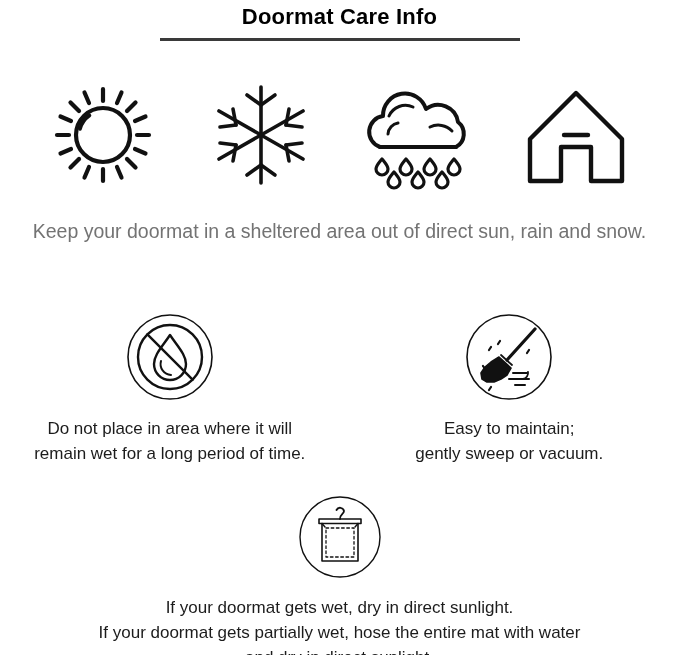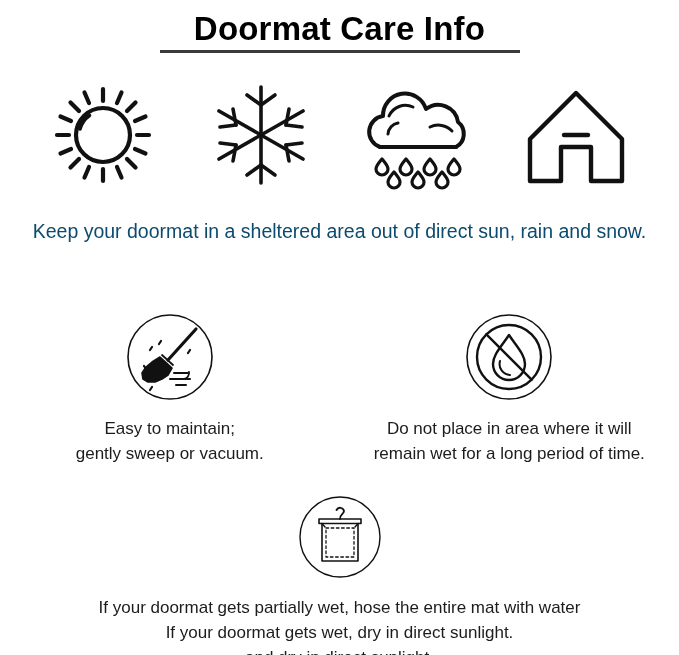--- a/index.html
+++ b/index.html
@@ -20,27 +20,27 @@
   
   #title-block {
     position: absolute;
     left: 0;
     top: 0;
     width: 679px;
     text-align: center;
   }
   #page-title {
     font-family: "Liberation Sans", sans-serif;
-    font-size: 33px;
+    font-size: 22px;
     font-weight: 700;
     letter-spacing: 0.2px;
     line-height: 34px;
     color: #000000;
     margin: 0;
-    padding-top: 12px;
+    padding-top: 0;
   }
   #title-rule {
     width: 360px;
     height: 3px;
     background: #3a3a3a;
     margin: 4px auto 0 auto;
   }
 
   
   #weather-row {
@@ -65,21 +65,21 @@
 
   
   #intro-text {
     position: absolute;
     left: 0;
     top: 216px;
     width: 679px;
     text-align: center;
     font-size: 19.5px;
     line-height: 30px;
-    color: #0c4a6e;
+    color: #737373;
     font-weight: 400;
   }
   #intro-text .line {
     display: block;
     white-space: nowrap;
   }
 
   
   #care-pair {
     position: absolute;
@@ -231,20 +231,41 @@
 
 <div id="intro-text">
   <span class="line">Keep your doormat in a sheltered area out of direct sun, rain and snow.</span>
 </div>
 
 <div id="care-pair">
 
   <div class="care-col">
     <div class="circle-icon">
       <svg width="88" height="88" viewBox="0 0 88 88" fill="none" stroke="#111" stroke-linecap="round" stroke-linejoin="round">
+
+        <circle cx="44" cy="44" r="42" stroke-width="1.6"></circle>
+
+        <circle cx="44" cy="44" r="32" stroke-width="2.4"></circle>
+
+        <path d="M44 22 C52 34 60 42 60 51 A16 16 0 0 1 28 51 C28 42 36 34 44 22 Z" stroke-width="2.4"></path>
+
+        <path d="M35 48 A11 11 0 0 0 45 62" stroke-width="2"></path>
+
+        <line x1="21.4" y1="21.4" x2="66.6" y2="66.6" stroke-width="2.4"></line>
+      </svg>
+    </div>
+    <div class="care-caption">
+      <span class="line">Do not place in area where it will</span>
+      <span class="line">remain wet for a long period of time.</span>
+    </div>
+  </div>
+
+  <div class="care-col">
+    <div class="circle-icon">
+      <svg width="88" height="88" viewBox="0 0 88 88" fill="none" stroke="#111" stroke-linecap="round" stroke-linejoin="round">
         <circle cx="44" cy="44" r="42" stroke-width="1.6"></circle>
 
         <line x1="70" y1="16" x2="42" y2="47" stroke-width="3.2"></line>
 
         <g stroke-width="1.8">
           <line x1="36" y1="42" x2="47" y2="52"></line>
           <line x1="33" y1="45" x2="44" y2="55"></line>
           <line x1="30.5" y1="48" x2="41.5" y2="58"></line>
         </g>
 
@@ -266,57 +287,36 @@
           <line x1="26" y1="74" x2="24" y2="77"></line>
         </g>
       </svg>
     </div>
     <div class="care-caption">
       <span class="line">Easy to maintain;</span>
       <span class="line">gently sweep or vacuum.</span>
     </div>
   </div>
 
-  <div class="care-col">
-    <div class="circle-icon">
-      <svg width="88" height="88" viewBox="0 0 88 88" fill="none" stroke="#111" stroke-linecap="round" stroke-linejoin="round">
-
-        <circle cx="44" cy="44" r="42" stroke-width="1.6"></circle>
-
-        <circle cx="44" cy="44" r="32" stroke-width="2.4"></circle>
-
-        <path d="M44 22 C52 34 60 42 60 51 A16 16 0 0 1 28 51 C28 42 36 34 44 22 Z" stroke-width="2.4"></path>
-
-        <path d="M35 48 A11 11 0 0 0 45 62" stroke-width="2"></path>
-
-        <line x1="21.4" y1="21.4" x2="66.6" y2="66.6" stroke-width="2.4"></line>
-      </svg>
-    </div>
-    <div class="care-caption">
-      <span class="line">Do not place in area where it will</span>
-      <span class="line">remain wet for a long period of time.</span>
-    </div>
-  </div>
-
 </div>
 
 <div id="dry-section">
   <div class="circle-icon">
     <svg width="84" height="84" viewBox="0 0 84 84" fill="none" stroke="#111" stroke-linecap="round" stroke-linejoin="round">
       <circle cx="42" cy="42" r="40" stroke-width="1.4"></circle>
 
       <path d="M42 24 C42 19 46 19 46 16 A4 4 0 0 0 38.5 15" stroke-width="1.8" fill="none"></path>
 
       <rect x="21" y="24" width="42" height="4.5" stroke-width="1.6"></rect>
 
       <path d="M24 28.5 L24 66 L60 66 L60 28.5" stroke-width="1.6"></path>
 
       <path d="M24 28.5 L27 32 M60 28.5 L57 32" stroke-width="1.4"></path>
 
       <rect x="28" y="33" width="28" height="29" stroke-width="1.3" stroke-dasharray="2.6 2.6"></rect>
     </svg>
   </div>
   <div id="dry-caption">
+    <span class="line">If your doormat gets wet, dry in direct sunlight.</span>
     <span class="line">If your doormat gets partially wet, hose the entire mat with water</span>
-    <span class="line">If your doormat gets wet, dry in direct sunlight.</span>
     <span class="line">and dry in direct sunlight.</span>
   </div>
 </div>
 
 </body></html>

